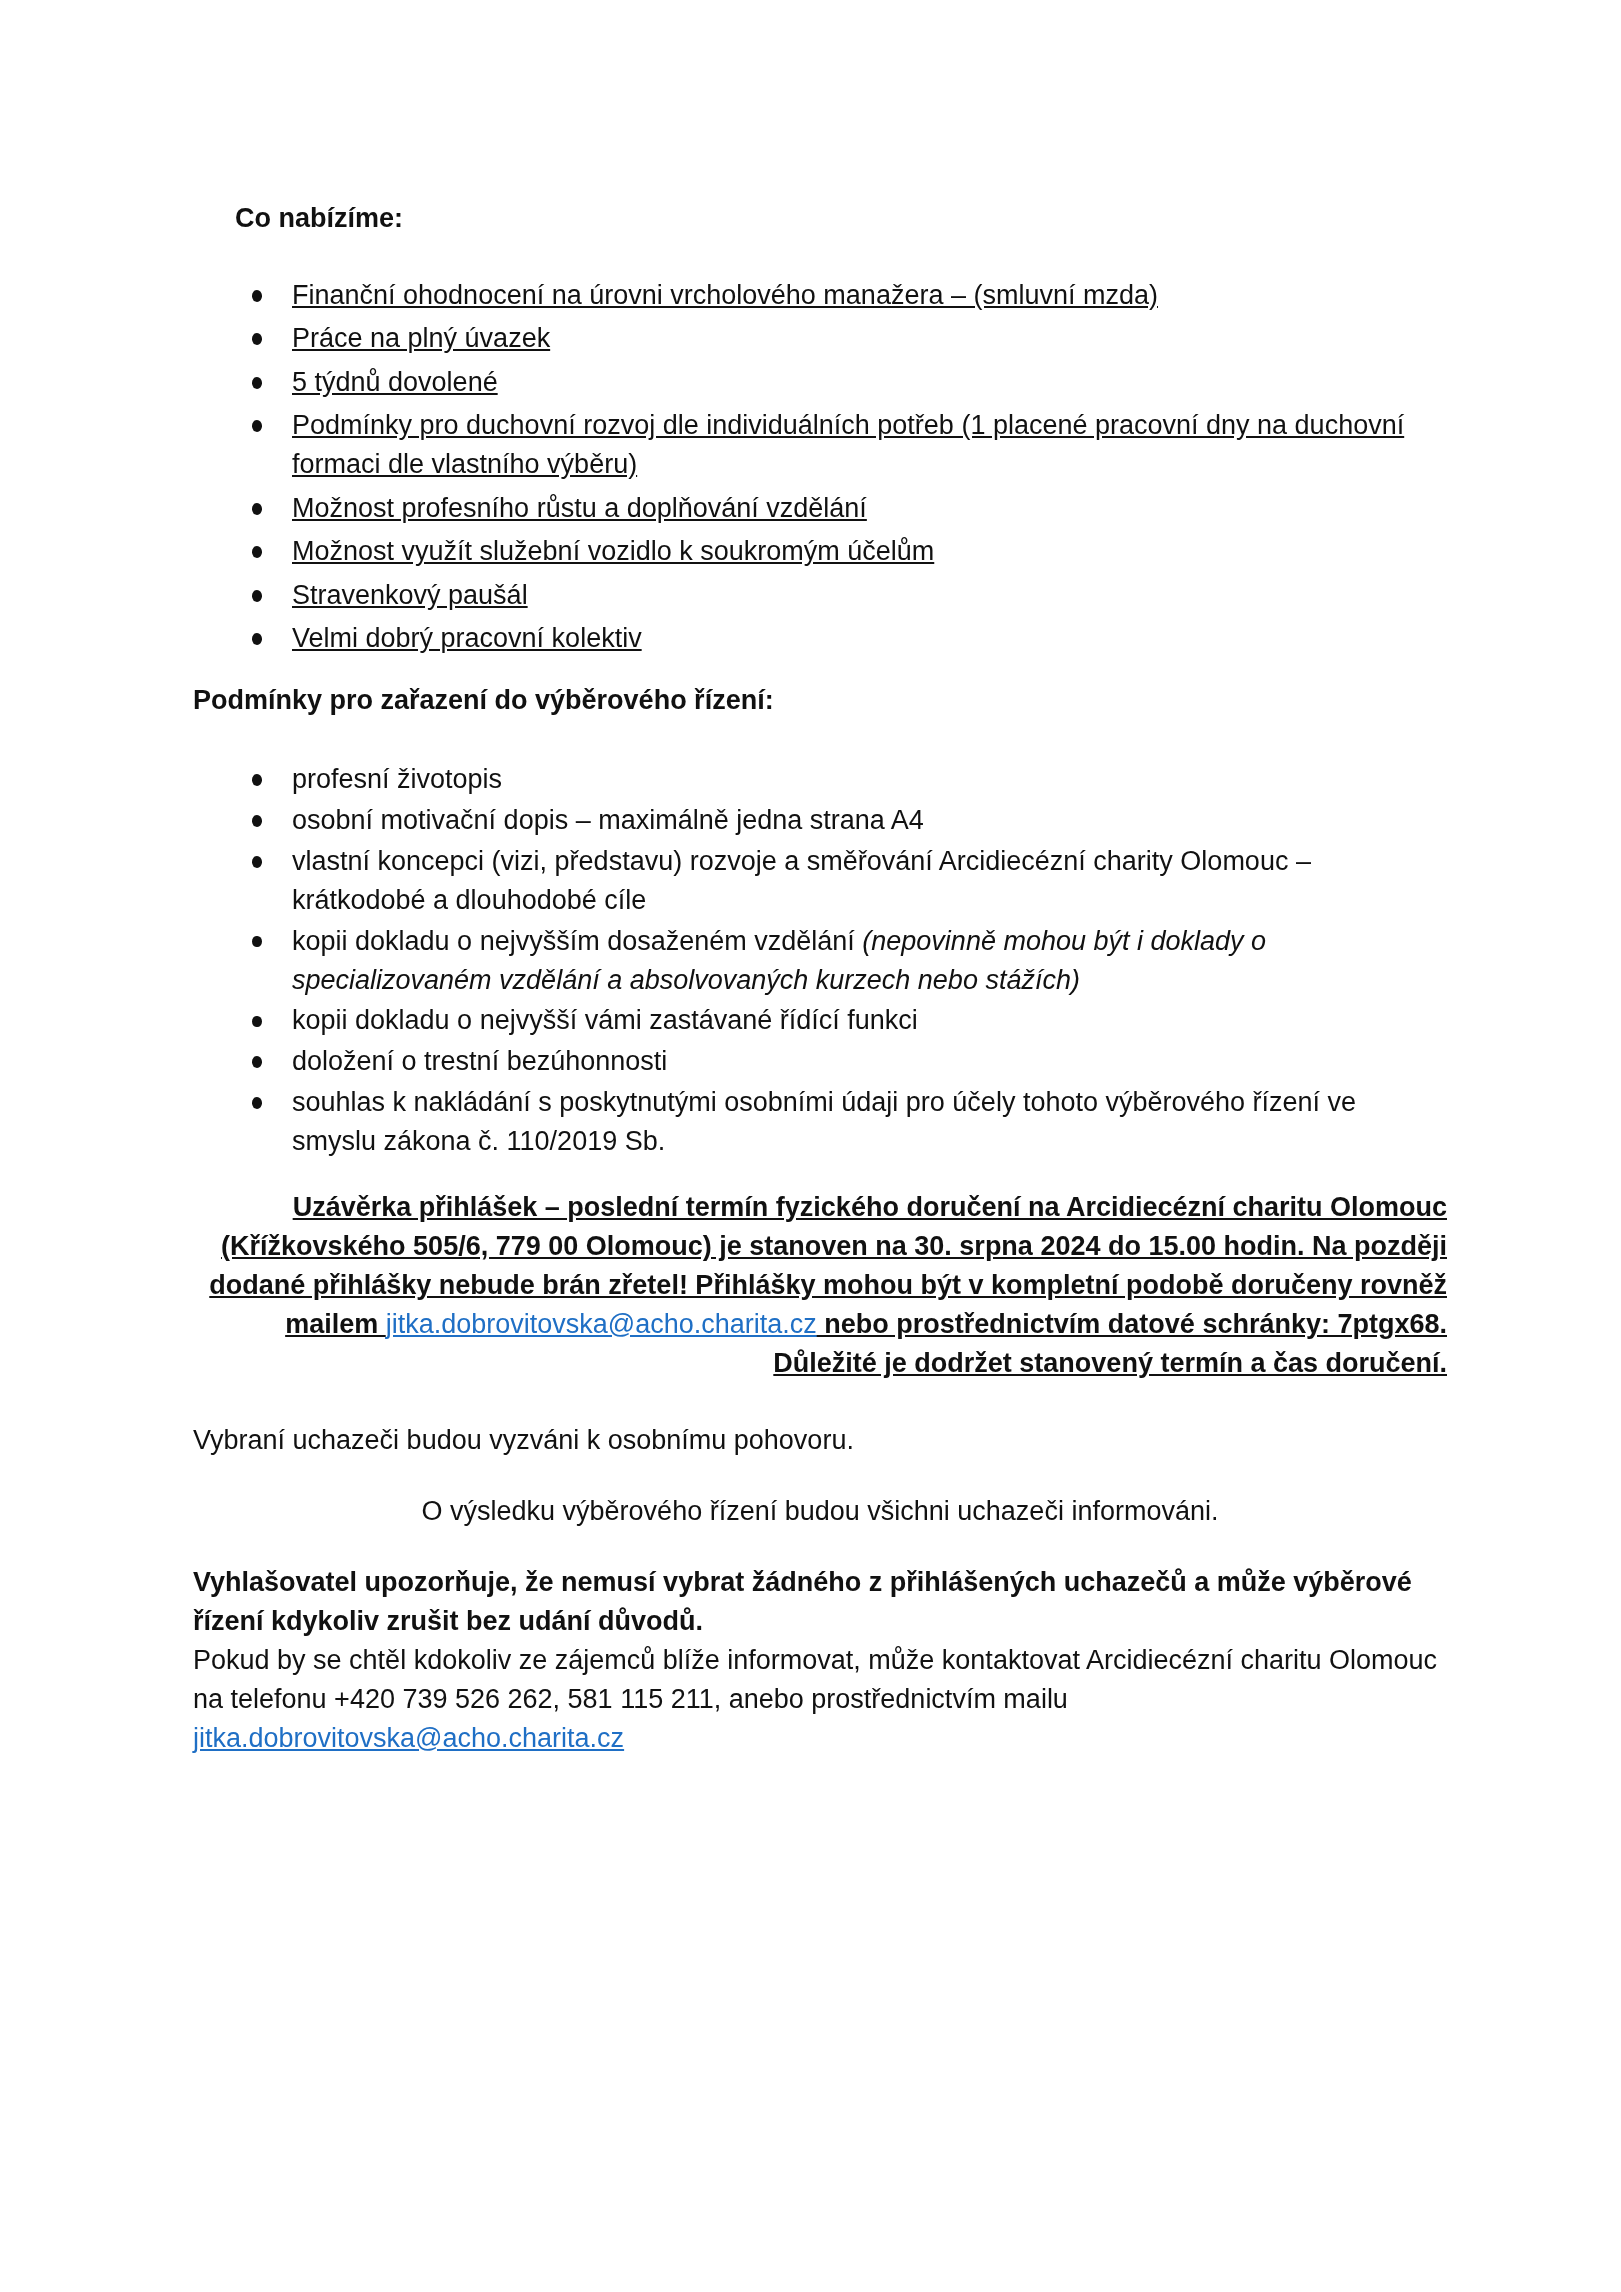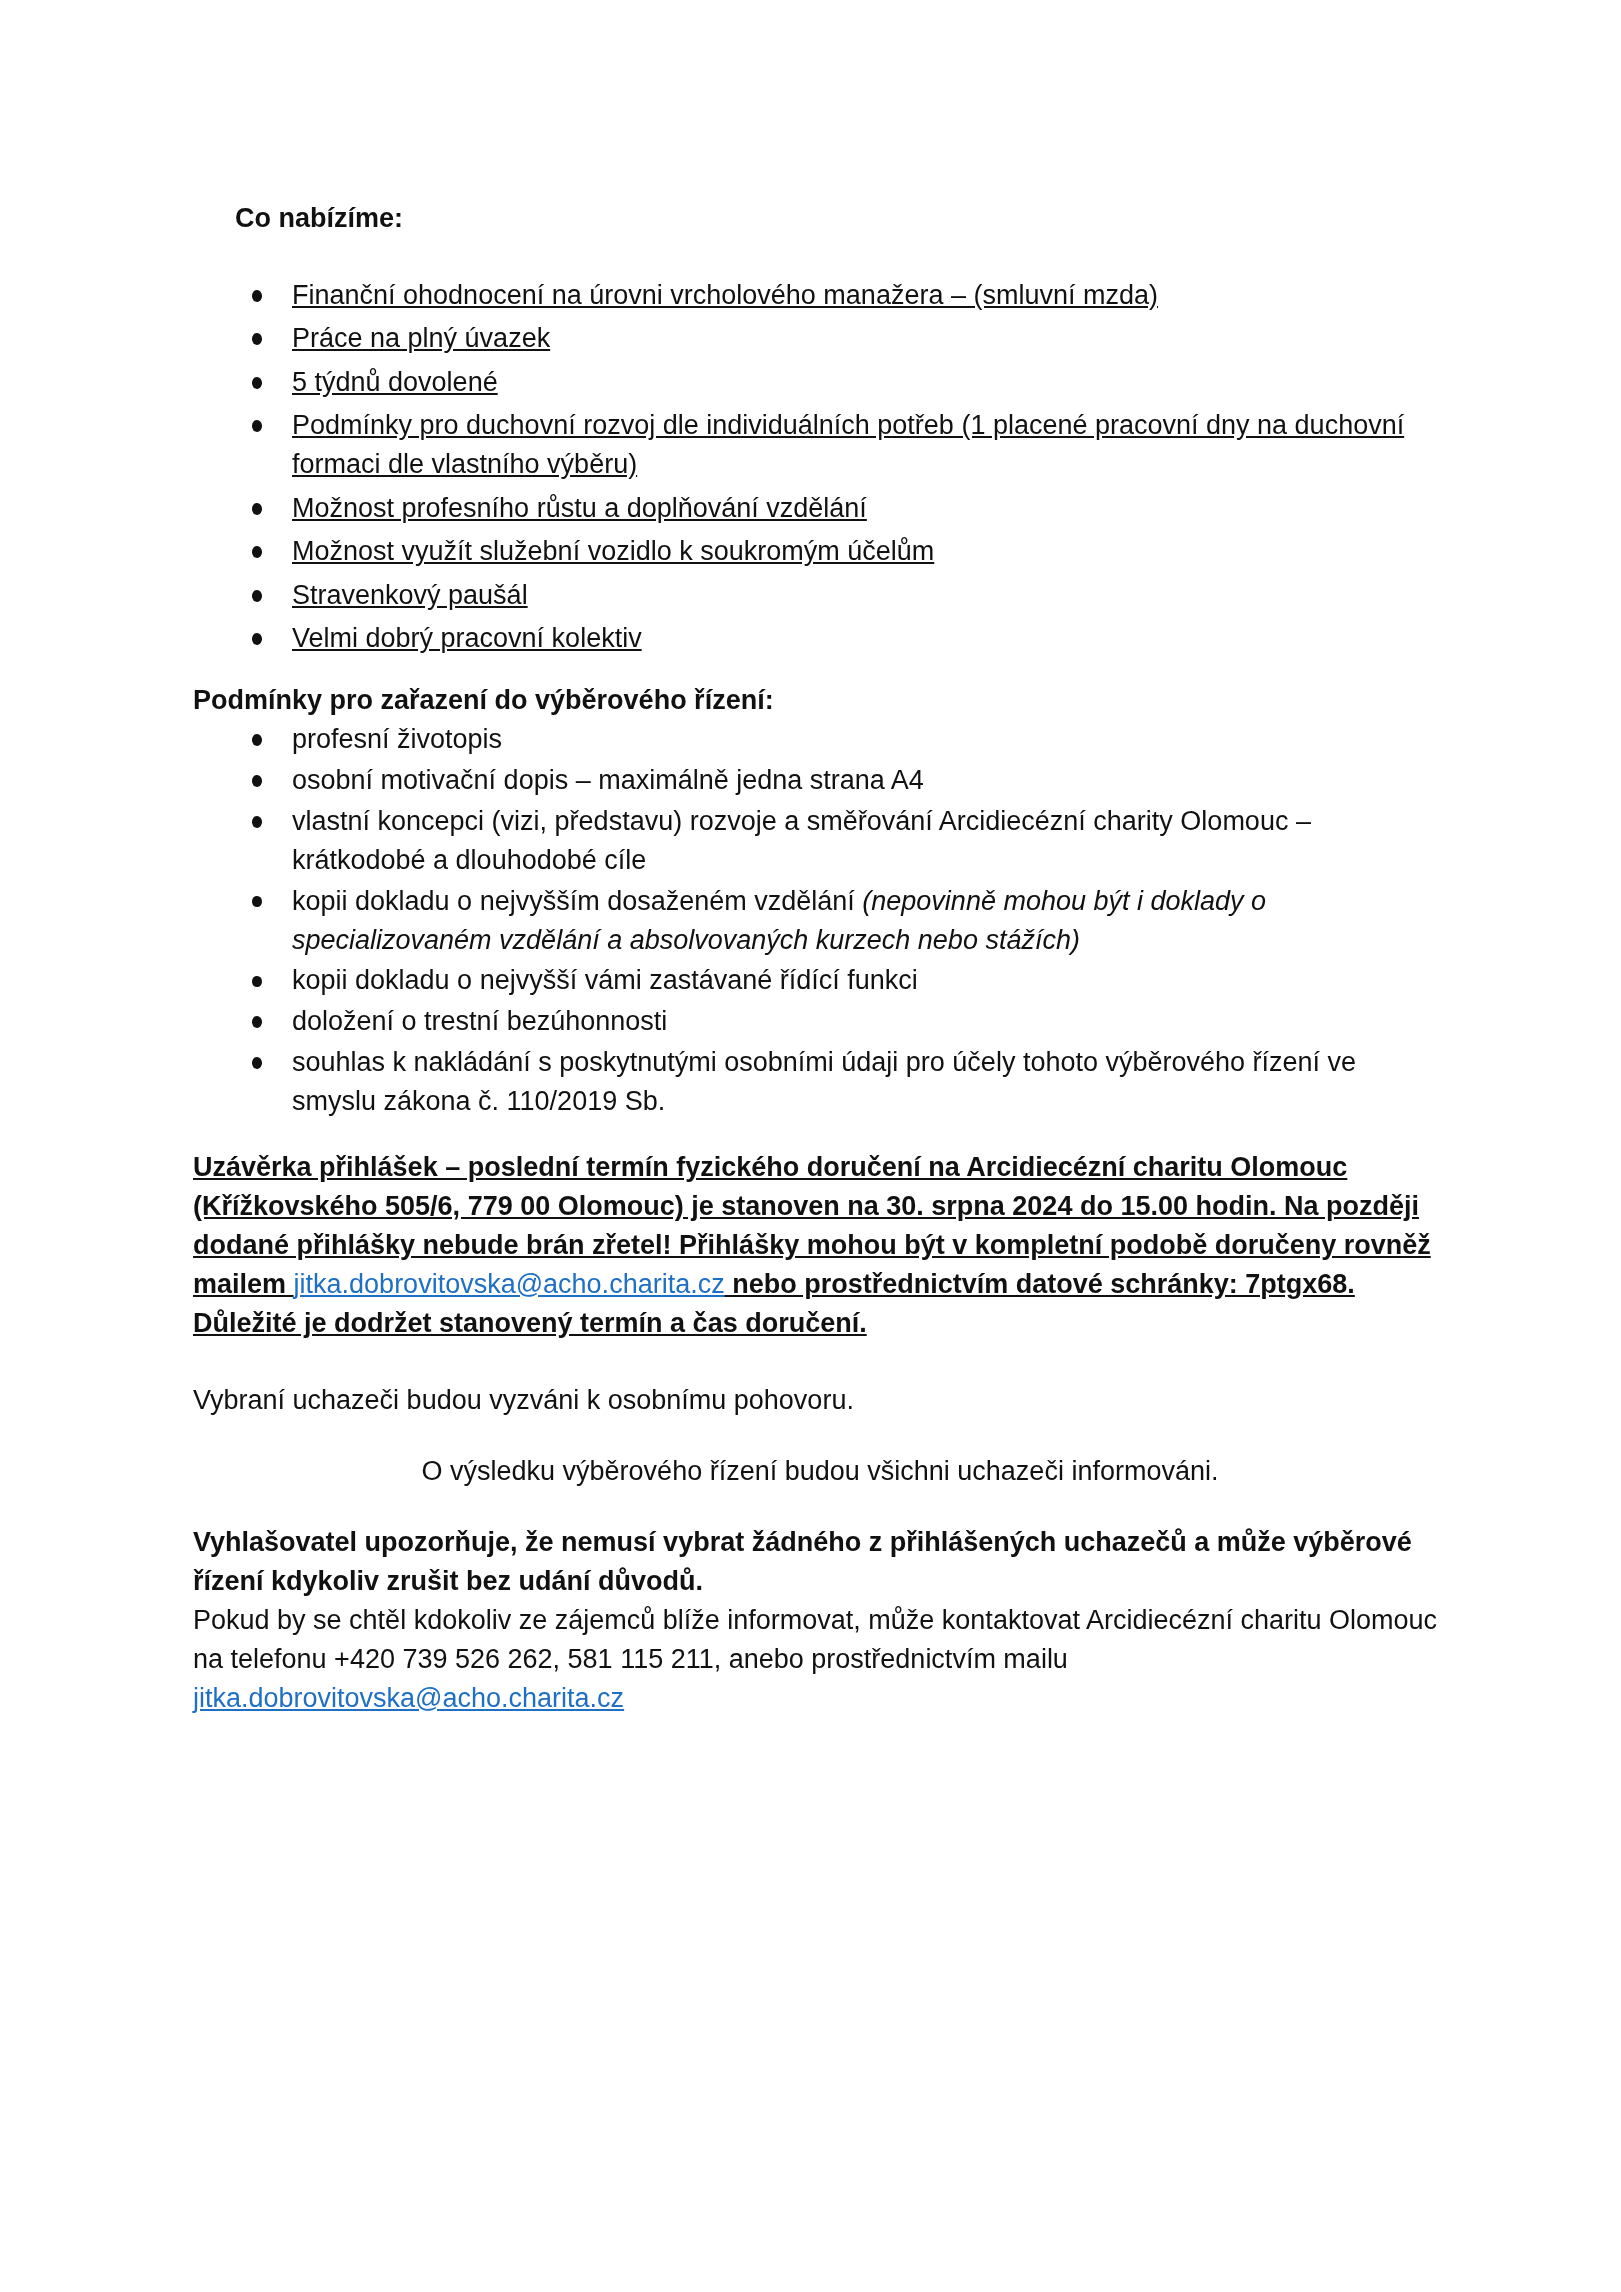--- a/index.html
+++ b/index.html
@@ -13,23 +13,23 @@
   ul.bullets { list-style: none; margin: 0; padding: 0; }
   ul.bullets li { position: relative; padding-left: 99px; margin: 0; line-height: 39px; }
   ul.bullets li .bullet {
     position: absolute; left: 59px; top: 14.3px; width: 9.9px; height: 11.6px;
     background: #111; border-radius: 50%;
   }
   #sec1-heading { margin-top: 10.7px; margin-left: 42px; }
   #sec1-list { margin-top: 38px; text-decoration: underline; }
   #sec1-list li { margin-bottom: 4.5px; }
   #sec2-heading { margin-top: 23px; }
-  #sec2-list { }
+  #sec2-list { margin-top: 40px; }
   #sec2-list li { margin-bottom: 1.8px; }
-  .deadline { font-weight: bold; text-decoration: underline; line-height: 39px; }
+  .deadline { font-weight: bold; text-decoration: underline; line-height: 39px; text-align: right; }
   a.link { color: #1f6fc5; text-decoration: underline; font-weight: normal; }
   .para { margin: 0; }
   #p-selected { margin-top: 38px; }
   #p-result { margin-top: 32px; text-align: center; }
   #p-notice { margin-top: 32px; font-weight: bold; }
   #p-contact { }
   .italic { font-style: italic; }
 </style>
 </head>
 <body>

